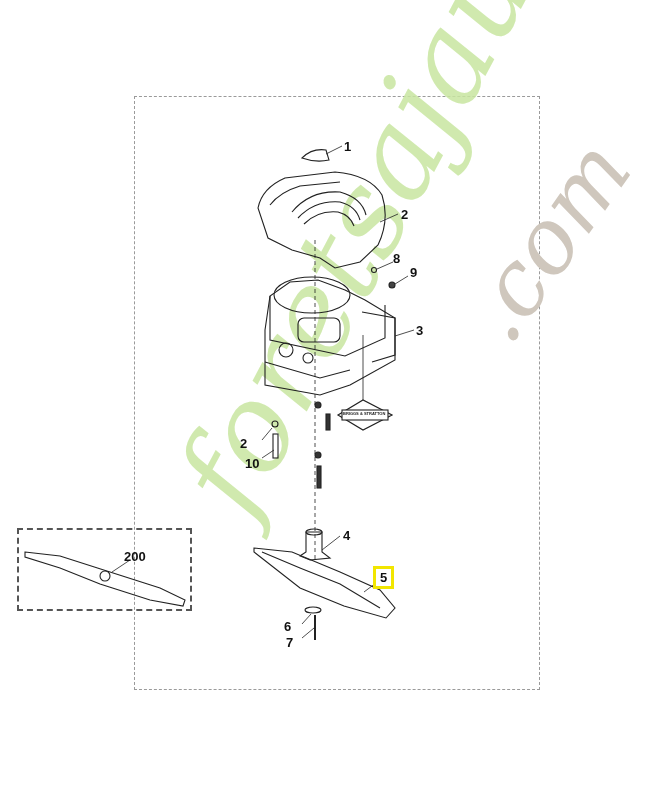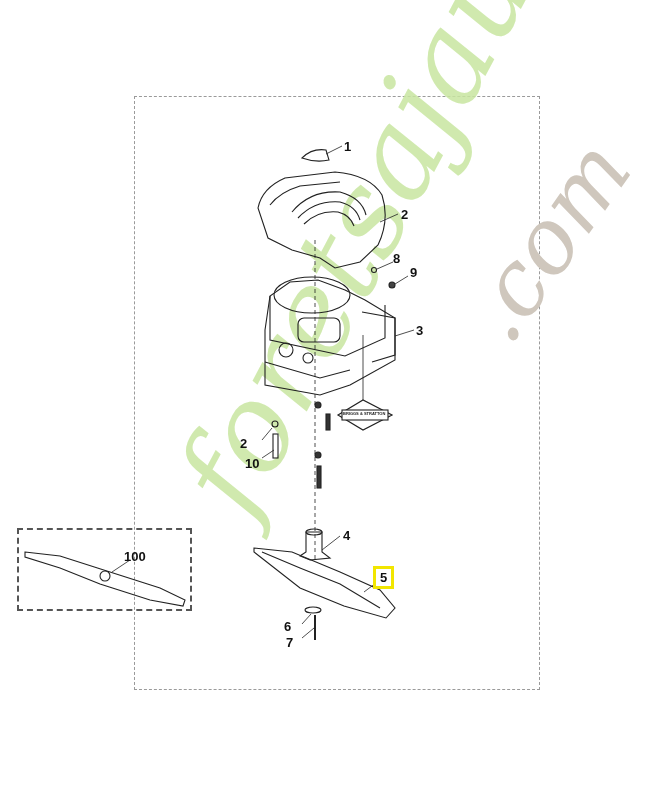--- a/index.html
+++ b/index.html
@@ -106,15 +106,15 @@
 <span class="callout" style="left:401px;top:208px;">2</span>
 <span class="callout" style="left:416px;top:324px;">3</span>
 <span class="callout" style="left:343px;top:529px;">4</span>
 <span class="callout boxed" style="left:373px;top:566px;">5</span>
 <span class="callout" style="left:284px;top:620px;">6</span>
 <span class="callout" style="left:286px;top:636px;">7</span>
 <span class="callout" style="left:393px;top:252px;">8</span>
 <span class="callout" style="left:410px;top:266px;">9</span>
 <span class="callout" style="left:245px;top:457px;">10</span>
 <span class="callout" style="left:240px;top:437px;">2</span>
-<span class="callout" style="left:124px;top:550px;">100</span>
+<span class="callout" style="left:124px;top:550px;">200</span>
 
 <span style="position:absolute;left:343px;top:411px;font-size:4px;font-weight:bold;color:#222;">BRIGGS &amp; STRATTON</span>
 
 </body></html>

